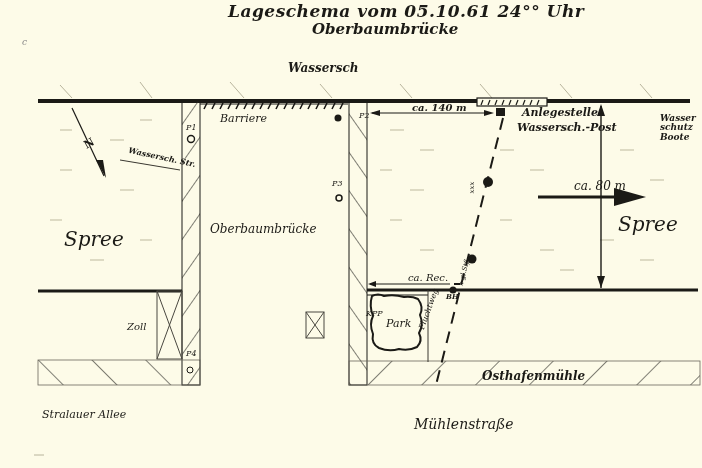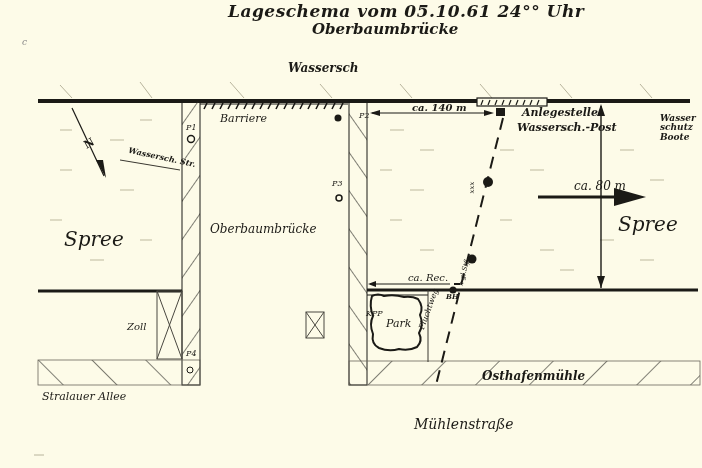--- a/index.html
+++ b/index.html
@@ -39,21 +39,21 @@
   .dist-ca80 { font-size: 12px; left: 574px; top: 180px; }
   .dist-ca-park { font-size: 10px; left: 398px; top: 273px; margin-left: 10px; }
   .park { font-size: 11px; left: 386px; top: 318px; }
   .osthafen { font-size: 12px; left: 482px; top: 322px; font-weight: bold; margin-top: 48px; }
   .fluchtweg { font-size: 8px; left: 418px; top: 328px; transform: rotate(-70deg); transform-origin: left top; }
   .zoll { font-size: 10px; left: 127px; top: 322px; }
   .kpp { font-size: 8px; left: 325px; top: 310px; margin-left: 41px; }
   .bh { font-size: 7px; left: 446px; top: 293px; font-weight: bold; }
   .mark-a { left: 467px; top: 184px; transform: rotate(-90deg); }
   .mark-b { left: 450px; top: 268px; transform: rotate(-75deg); }
-  .stralauer { font-size: 11px; left: 42px; top: 391px; }
+  .stralauer { font-size: 11px; left: 42px; top: 409px; }
   .muhlen { font-size: 14px; left: 414px; top: 417px; }
   .north { font-size: 11px; left: 84px; top: 138px; font-weight: bold; font-style: normal; transform: rotate(-30deg); }
   .corner-mark { font-size: 9px; left: 22px; top: 38px; color: #888; }
 </style>
 </head>
 <body>
 
 <svg id="sketch" viewBox="0 0 702 468" xmlns="http://www.w3.org/2000/svg">
   <defs>
     <pattern id="hatchL" width="22" height="22" patternUnits="userSpaceOnUse" patternTransform="rotate(35)">

